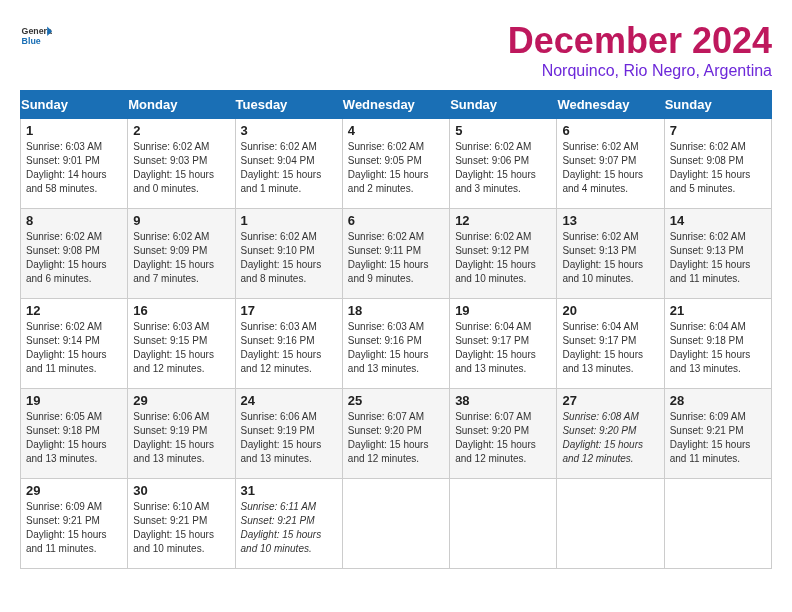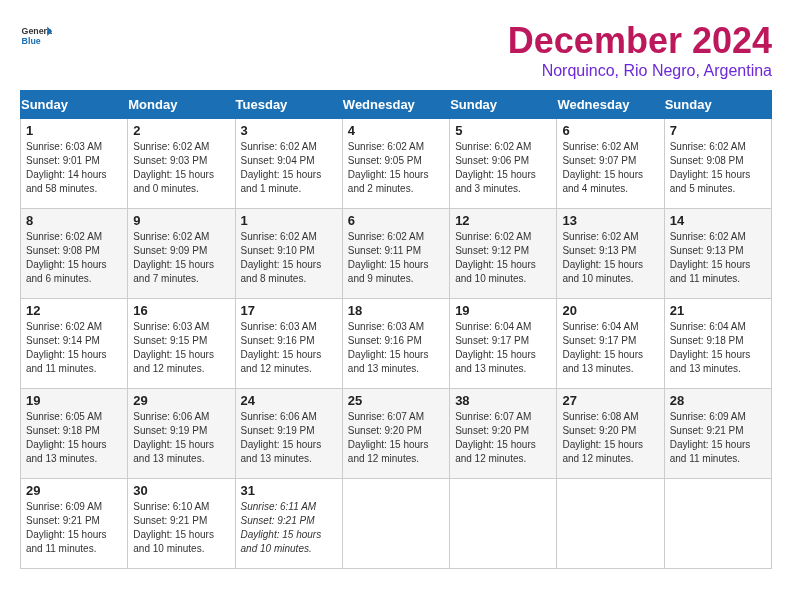--- a/index.html
+++ b/index.html
@@ -292,21 +292,21 @@
         </td>
         <td>
           <span class="day-number">38</span>
           <div class="day-info" style="white-space: pre-line;">Sunrise: 6:07 AM
 Sunset: 9:20 PM
 Daylight: 15 hours
 and 12 minutes.</div>
         </td>
         <td>
           <span class="day-number">27</span>
-          <div class="day-info" style="white-space: pre-line;">Sunrise: 6:08 AM
+          <div class="day-info" style="white-space: pre-line; font-style: italic;">Sunrise: 6:08 AM
 Sunset: 9:20 PM
 Daylight: 15 hours
 and 12 minutes.</div>
         </td>
         <td>
           <span class="day-number">28</span>
           <div class="day-info" style="white-space: pre-line;">Sunrise: 6:09 AM
 Sunset: 9:21 PM
 Daylight: 15 hours
 and 11 minutes.</div>

